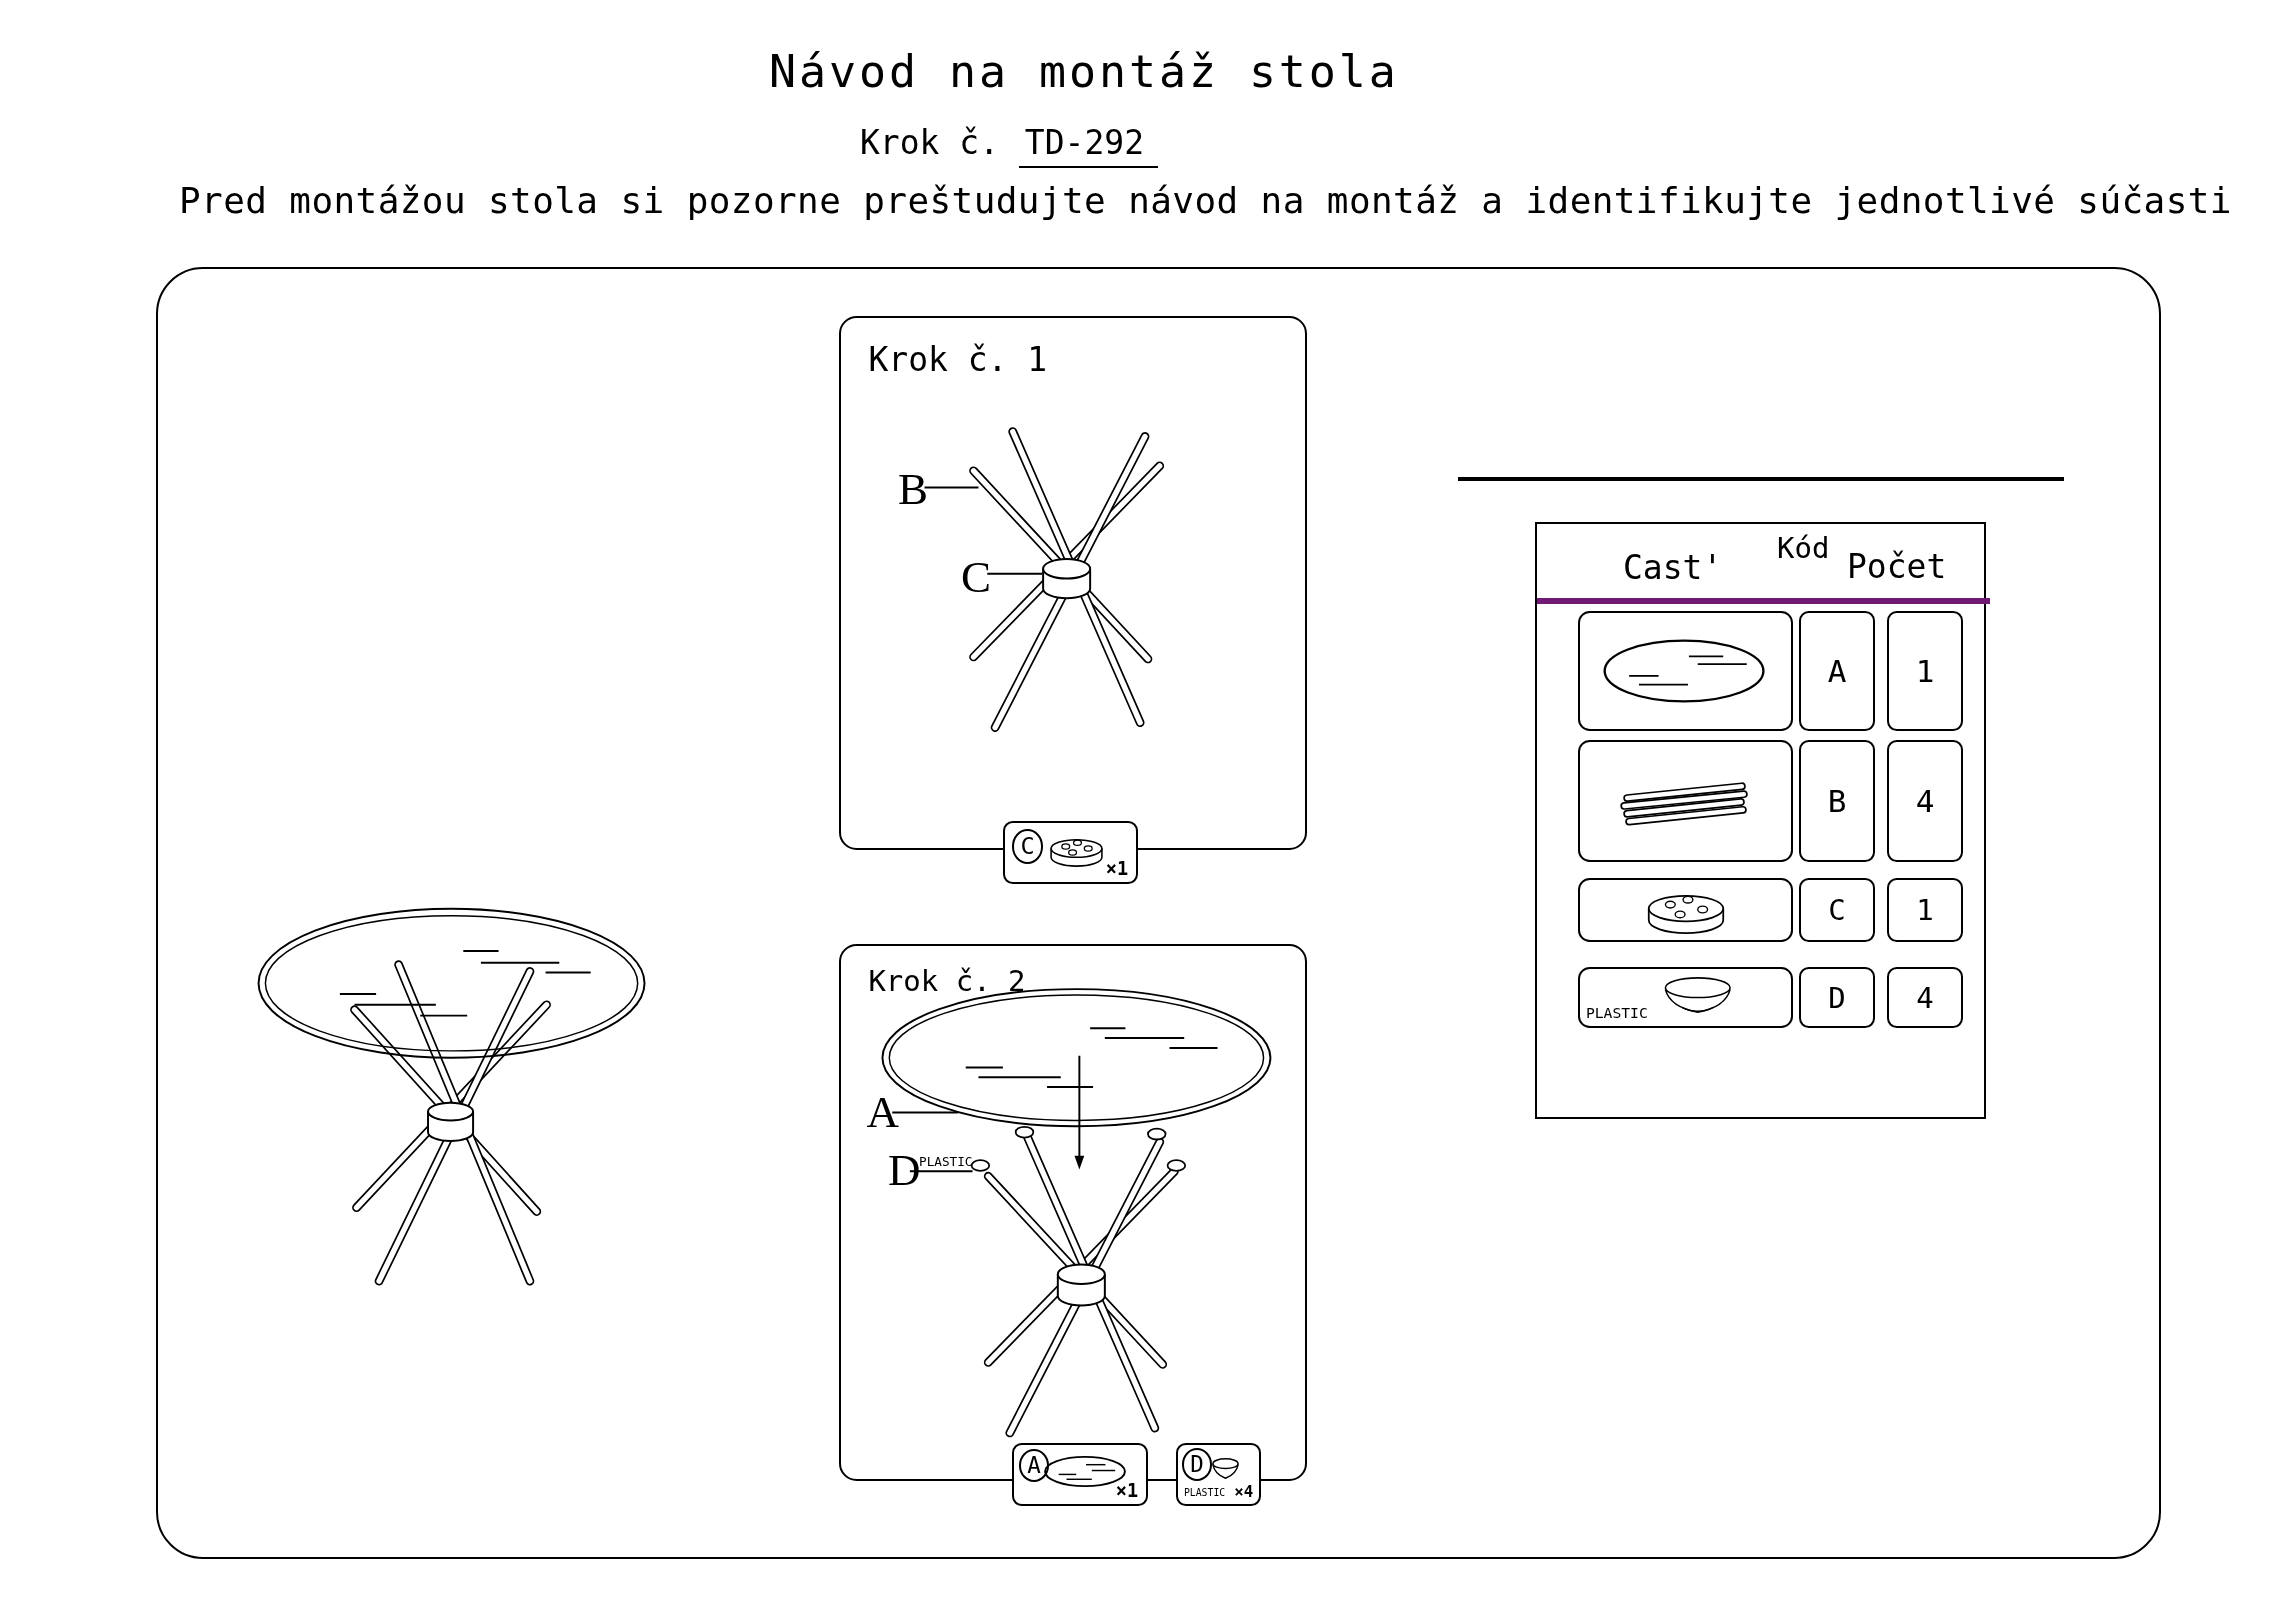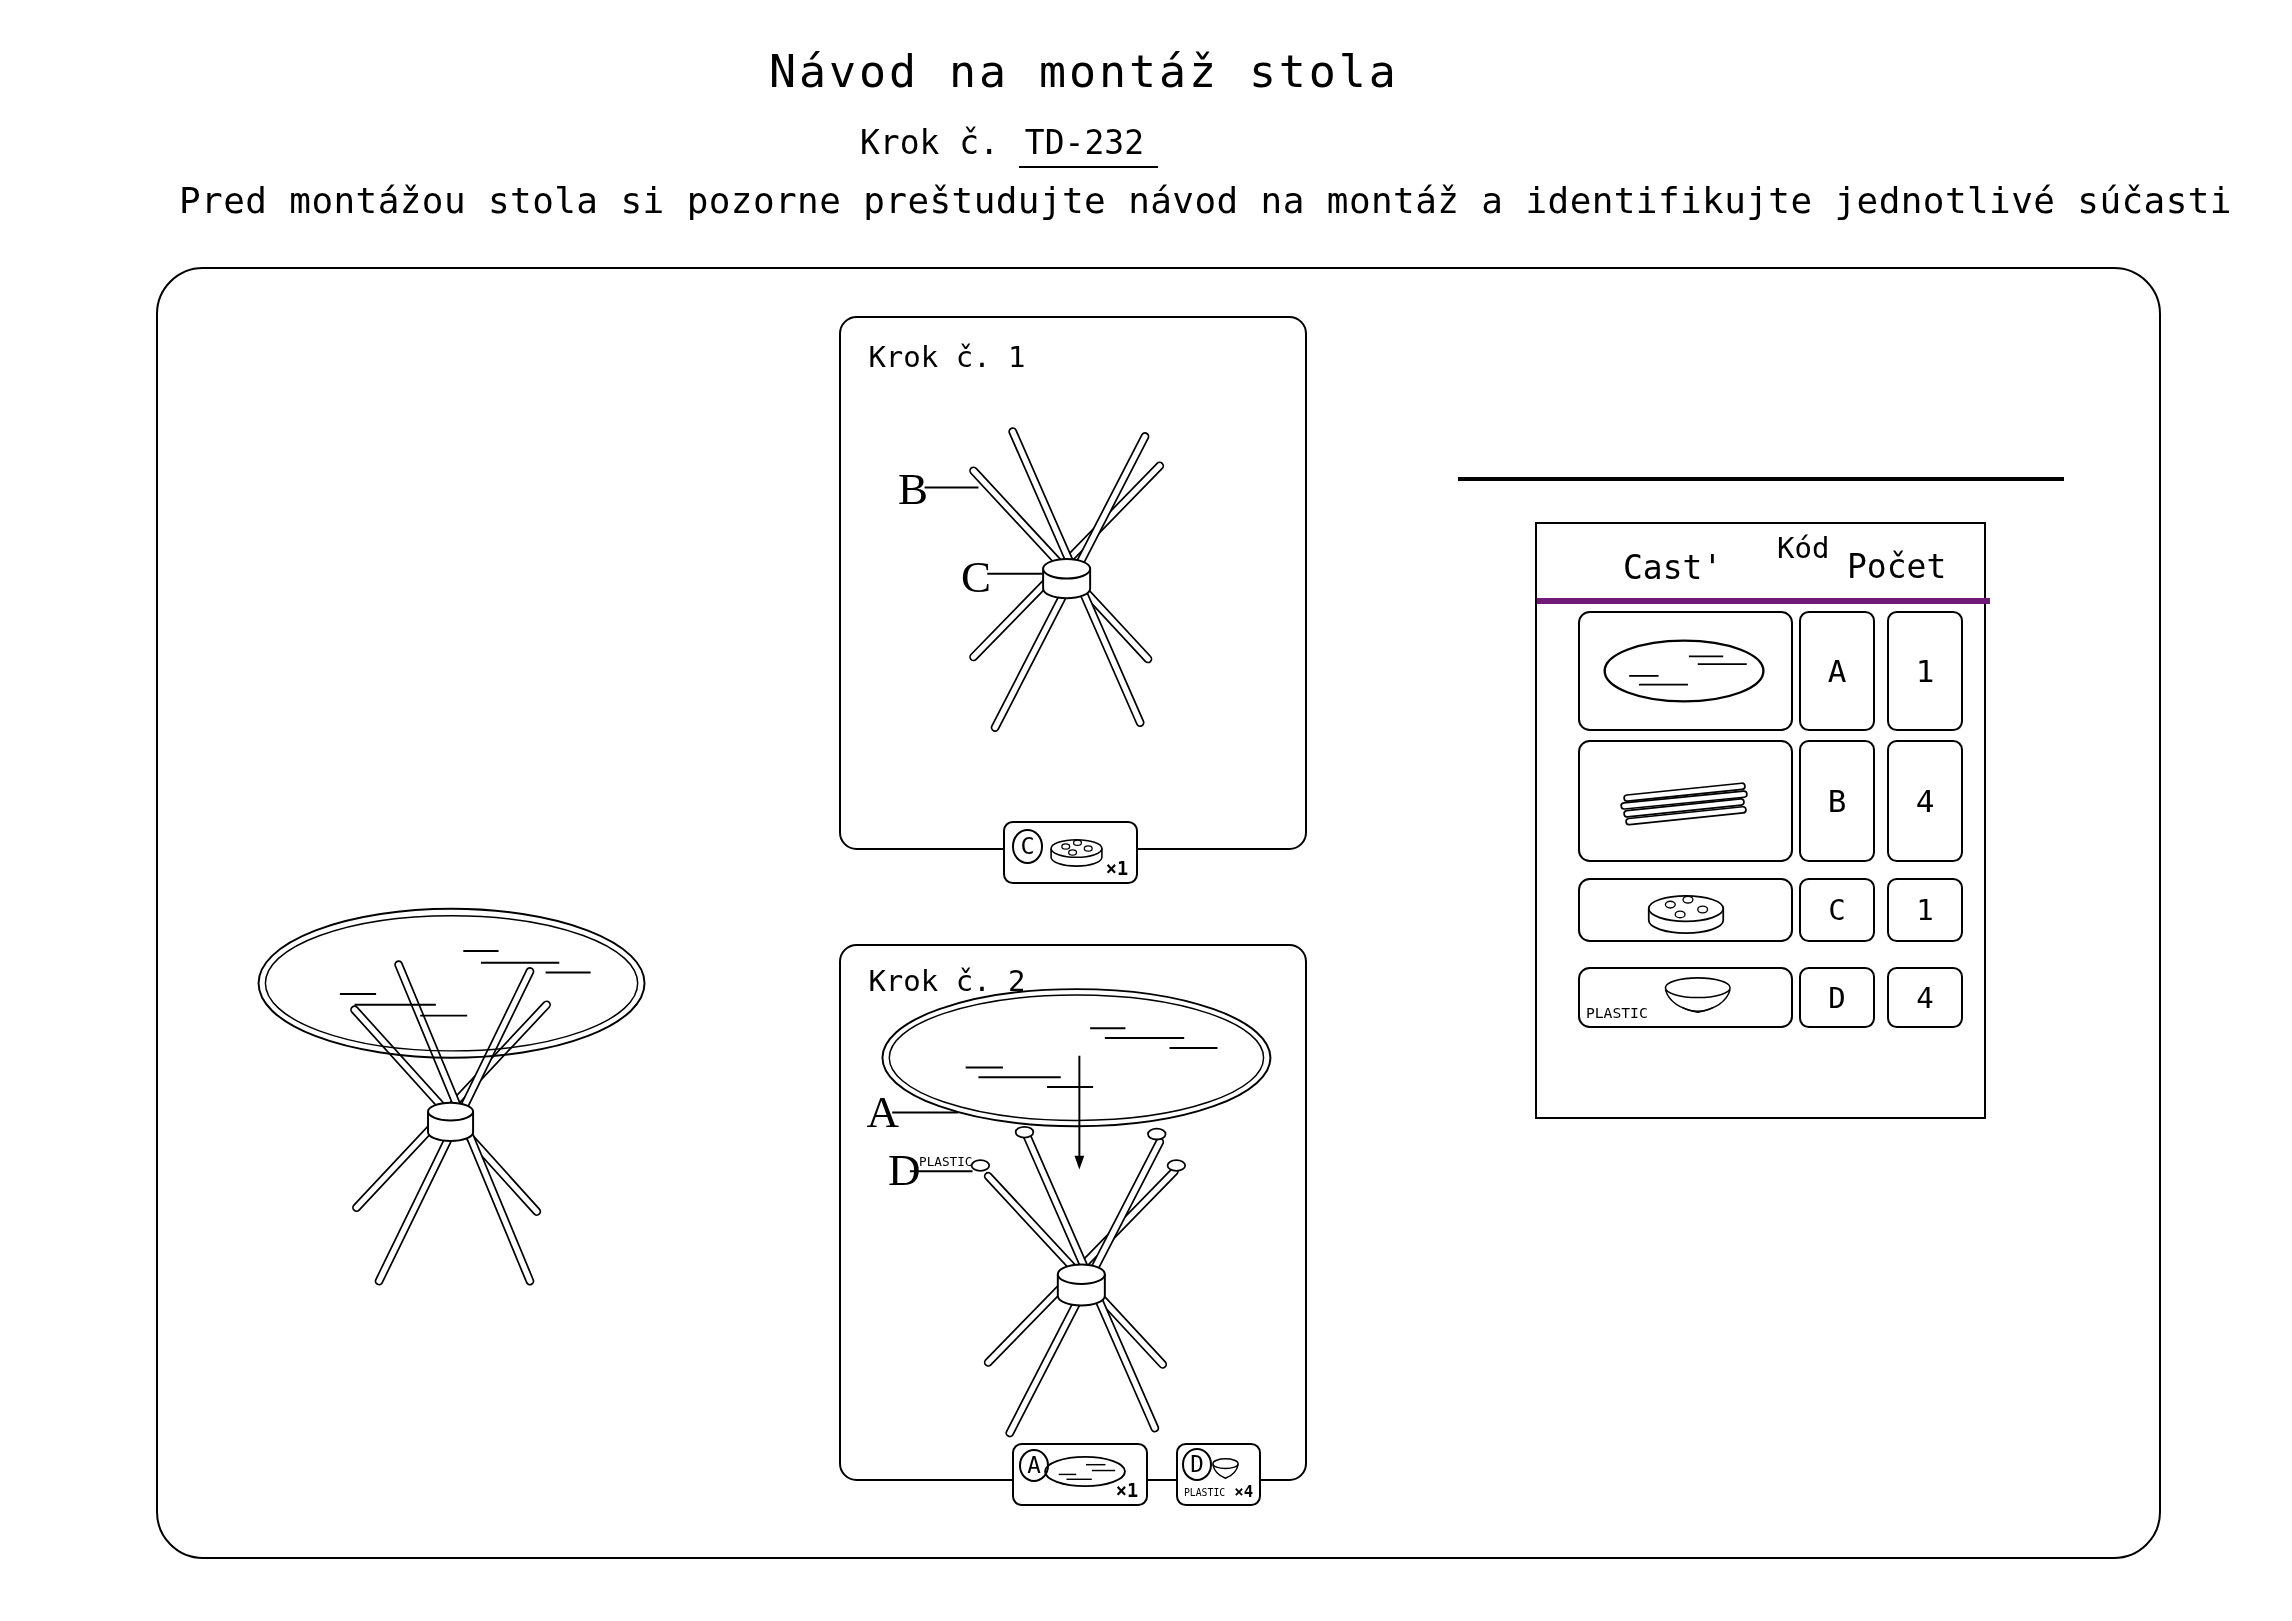--- a/index.html
+++ b/index.html
@@ -18,21 +18,21 @@
 </style>
 </head>
 <body>
 
 <div class="canvas">
 
   <div class="abs mono nowrap" style="left:737px;top:47px;font-size:45px;letter-spacing:2.9px;line-height:1.1;">Návod na montáž stola</div>
 
   <div class="abs mono nowrap" style="left:828px;top:123px;font-size:33px;">
     <span>Krok č.</span>
-    <span style="border-bottom:2px solid #000;padding:0 13.7px 3.9px 5.9px;">TD-232</span>
+    <span style="border-bottom:2px solid #000;padding:0 13.7px 3.9px 5.9px;">TD-292</span>
   </div>
 
   <div class="abs mono nowrap" style="left:147px;top:180px;font-size:36px;letter-spacing:0.4px;">Pred montážou stola si pozorne preštudujte návod na montáž a identifikujte jednotlivé súčasti</div>
 
   <div class="abs" style="left:124px;top:267px;width:2001px;height:1288px;border:2px solid #000;border-radius:47px;"></div>
 
   <svg class="abs" style="left:157px;top:897px;" width="529" height="392" viewBox="0 0 540 400">
 
     <g>
       <path d="M365,110 L171,317" stroke="#000" stroke-width="9" stroke-linecap="round" fill="none"></path>
@@ -58,21 +58,21 @@
       <line x1="280" y1="55" x2="316" y2="55"></line>
       <line x1="298" y1="67" x2="378" y2="67"></line>
       <line x1="364" y1="77" x2="410" y2="77"></line>
       <line x1="154" y1="99" x2="191" y2="99"></line>
       <line x1="169" y1="110" x2="252" y2="110"></line>
       <line x1="236" y1="121" x2="284" y2="121"></line>
     </g>
   </svg>
 
   <div class="abs box" style="left:807px;top:316px;width:464px;height:530px;border-radius:17.6px;">
-    <div class="abs mono nowrap" style="left:27.4px;top:21.6px;font-size:29px;">Krok č. 1</div>
+    <div class="abs mono nowrap" style="left:27.4px;top:21.6px;font-size:33px;">Krok č. 1</div>
 
     <svg class="abs" style="left:0;top:0;" width="464" height="530" viewBox="0 0 473 541">
       <g>
         <path d="M325,151 L135,346" stroke="#000" stroke-width="9" stroke-linecap="round" fill="none"></path>
         <path d="M325,151 L135,346" stroke="#fff" stroke-width="5.5" stroke-linecap="round" fill="none"></path>
         <path d="M135,156 L313,348" stroke="#000" stroke-width="9" stroke-linecap="round" fill="none"></path>
         <path d="M135,156 L313,348" stroke="#fff" stroke-width="5.5" stroke-linecap="round" fill="none"></path>
         <path d="M175,116 L305,413" stroke="#000" stroke-width="9" stroke-linecap="round" fill="none"></path>
         <path d="M175,116 L305,413" stroke="#fff" stroke-width="5.5" stroke-linecap="round" fill="none"></path>
         <path d="M310,121 L157,418" stroke="#000" stroke-width="9" stroke-linecap="round" fill="none"></path>

